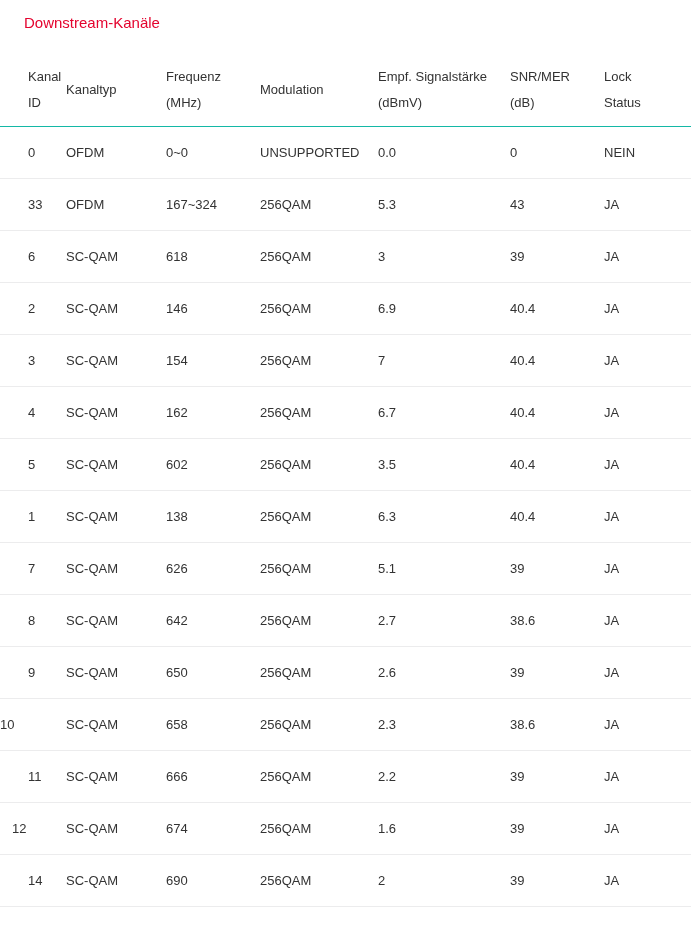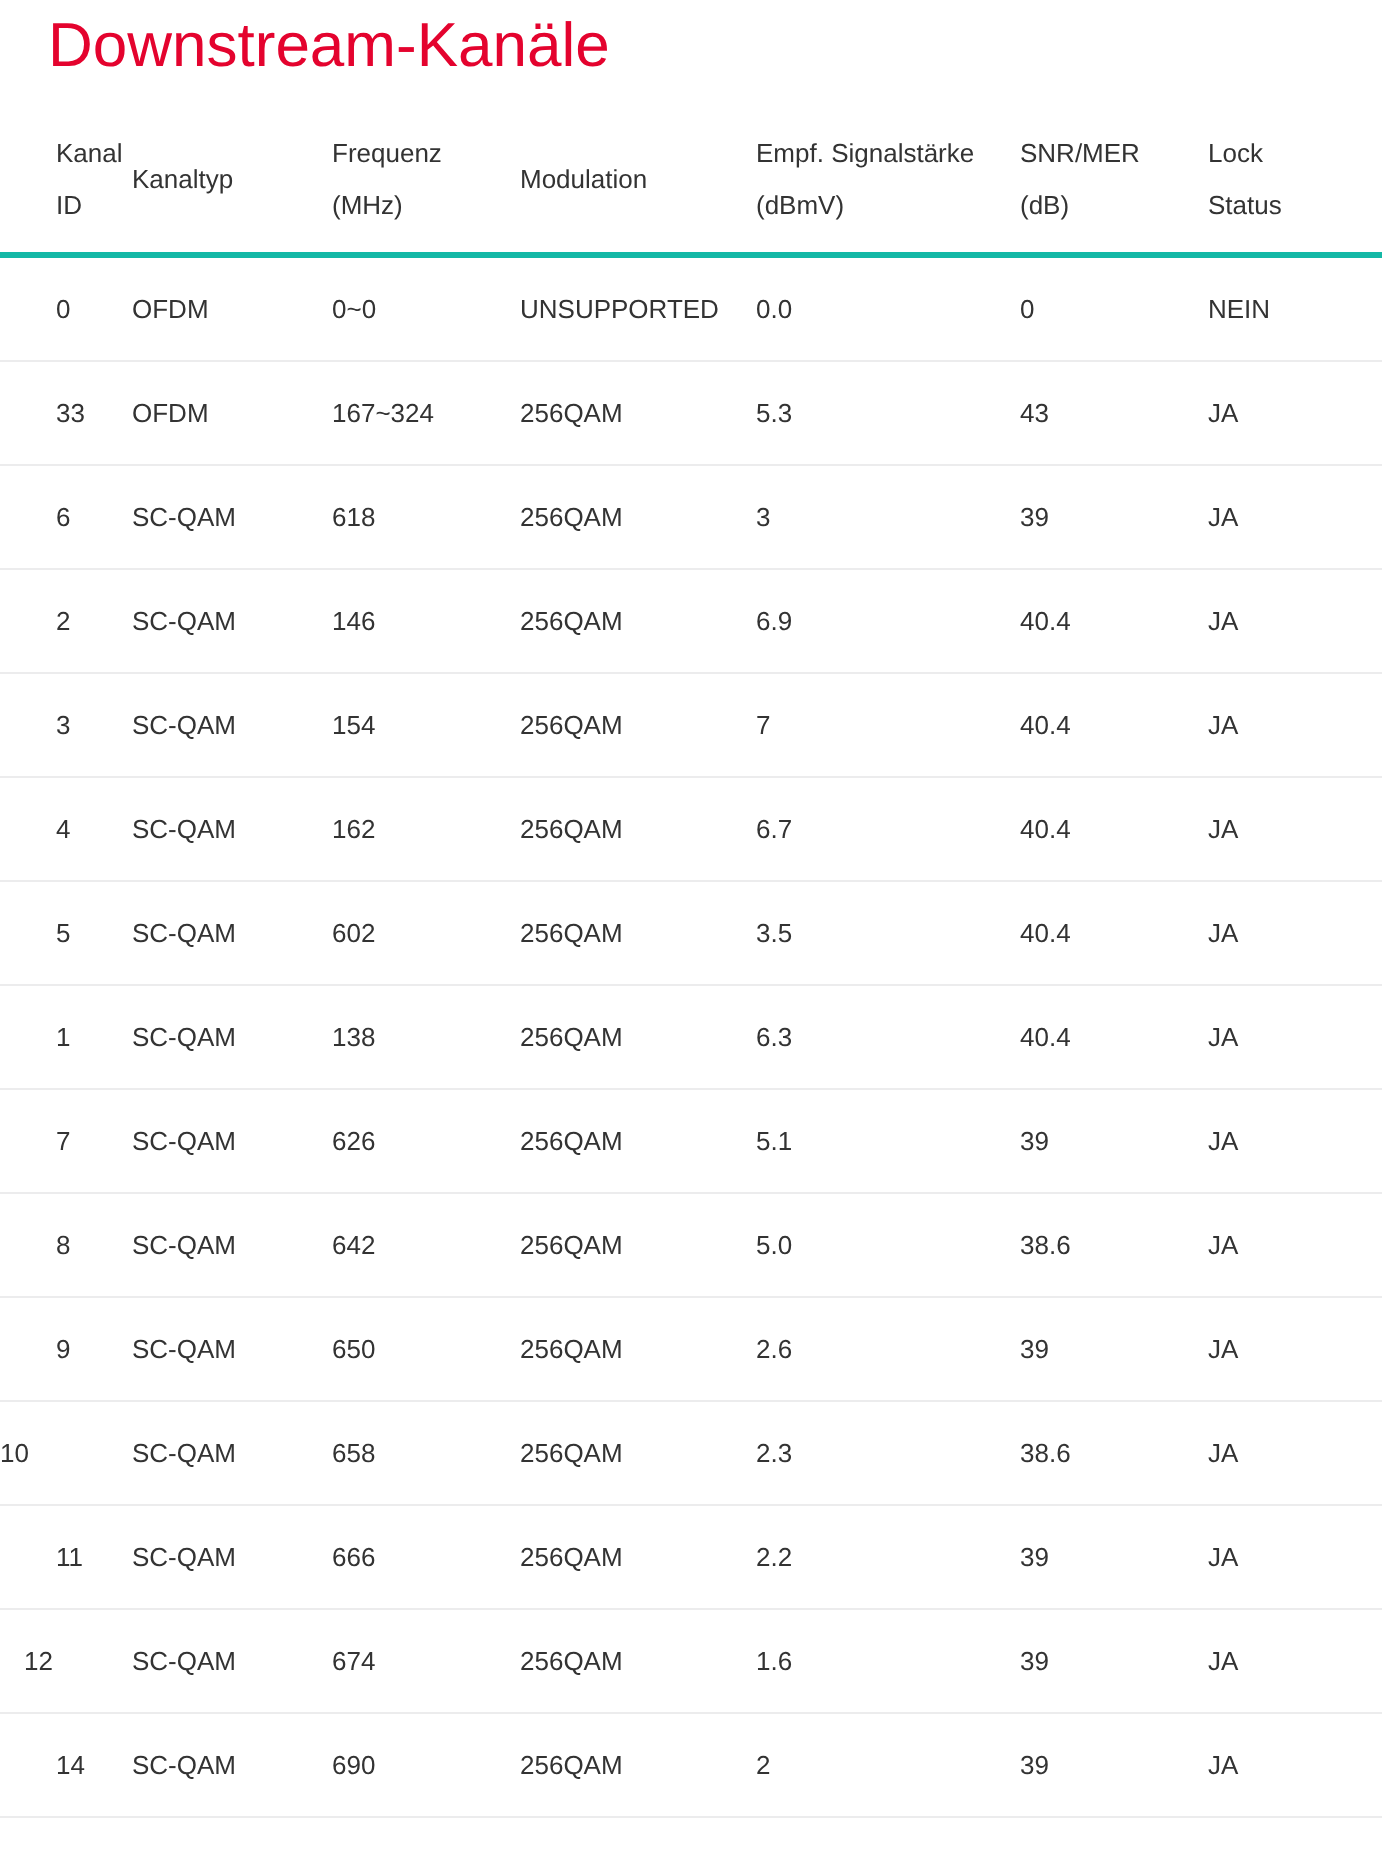--- a/index.html
+++ b/index.html
@@ -19,21 +19,21 @@
   .page {
     position: relative;
     width: 691px;
     height: 938px;
     box-sizing: border-box;
   }
 
   .page-title {
     margin: 0;
     padding: 8px 0 0 24px;
-    font-size: 31px;
+    font-size: 15px;
     font-weight: 400;
     line-height: 30px;
     color: #e4032e;
     letter-spacing: 0px;
   }
 
   .table-wrap {
     margin-top: 16px;
     padding: 0 0 0 0;
   }
@@ -73,21 +73,21 @@
   }
   thead th .hl {
     display: block;
     white-space: nowrap;
   }
   thead th.single .hl {
     line-height: 26px;
   }
 
   thead tr {
-    border-bottom: 3px solid #14b8a6;
+    border-bottom: 1px solid #14b8a6;
   }
 
   tbody tr {
     height: 51px;
     border-bottom: 1px solid #ececed;
   }
   tbody td {
     height: 51px;
     font-size: 13px;
     color: #333333;
@@ -227,21 +227,21 @@
             <td>256QAM</td>
             <td>5.1</td>
             <td>39</td>
             <td>JA</td>
           </tr>
           <tr>
             <td class="pad-first" style="padding-left: 28px;">8</td>
             <td>SC-QAM</td>
             <td>642</td>
             <td>256QAM</td>
-            <td>5.0</td>
+            <td>2.7</td>
             <td>38.6</td>
             <td>JA</td>
           </tr>
           <tr>
             <td class="pad-first" style="padding-left: 28px;">9</td>
             <td>SC-QAM</td>
             <td>650</td>
             <td>256QAM</td>
             <td>2.6</td>
             <td>39</td>

